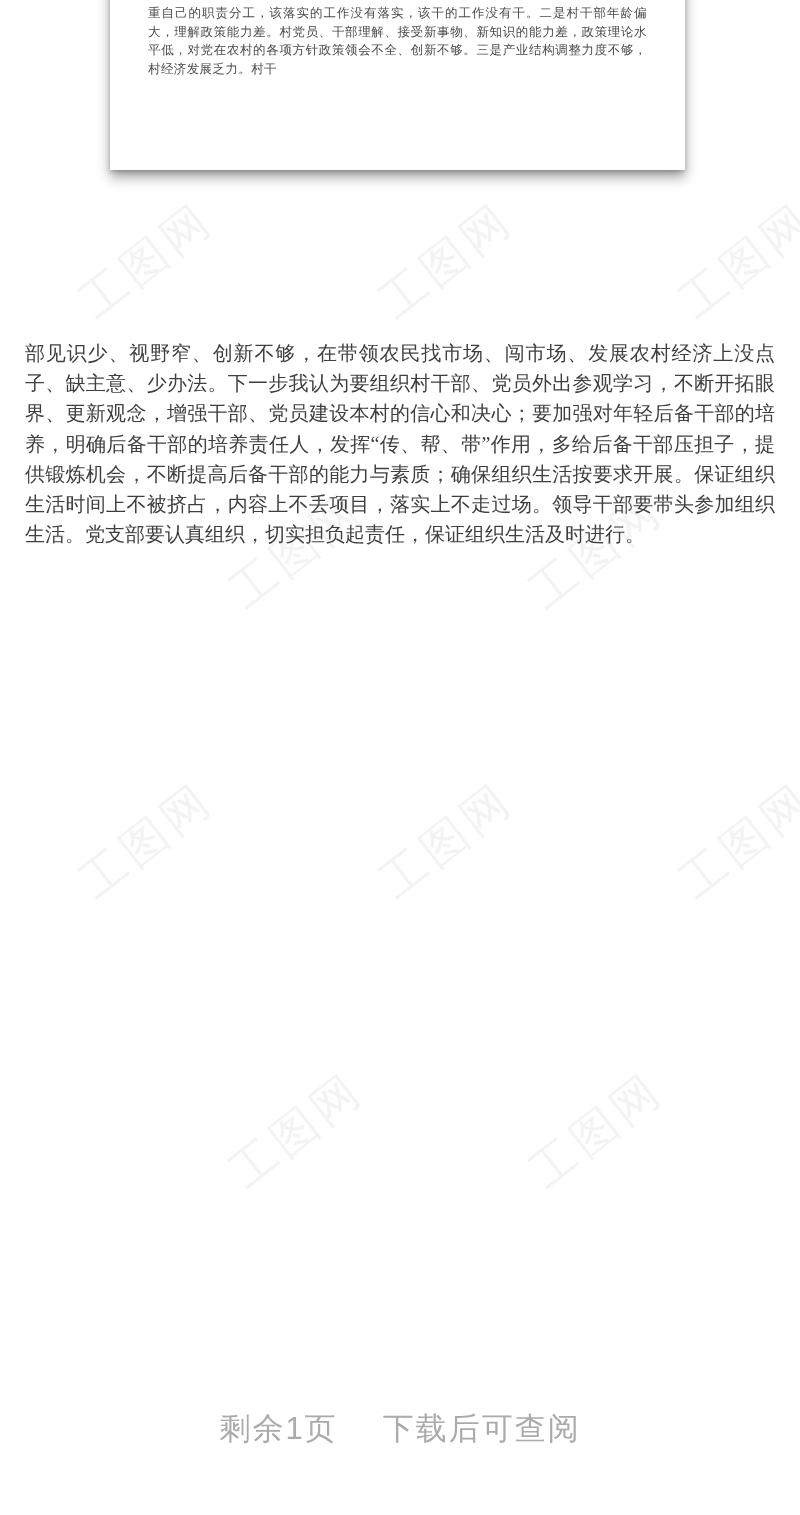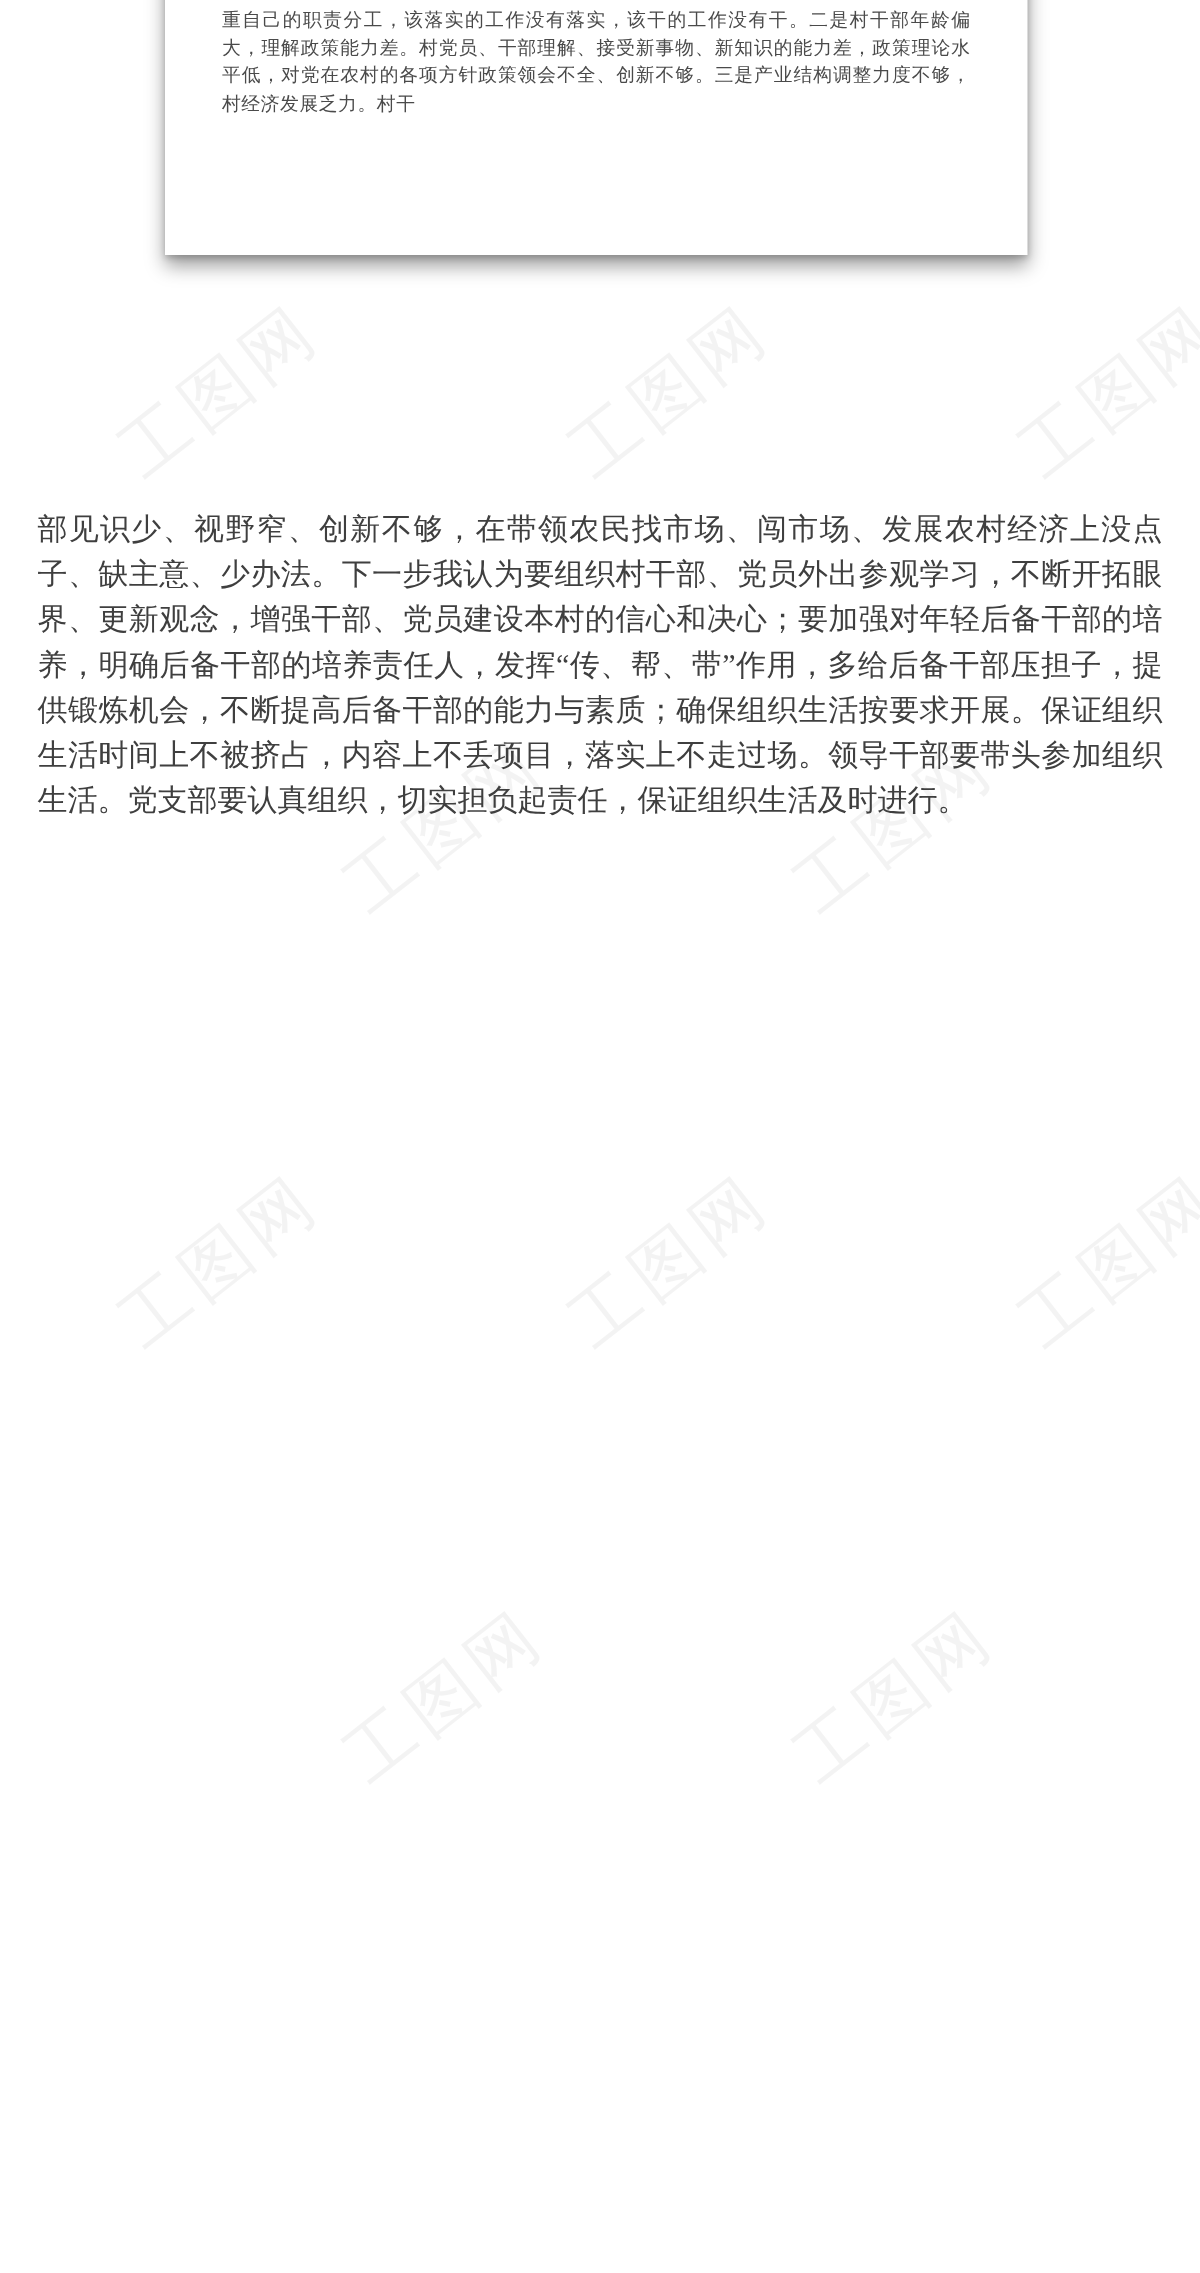--- a/index.html
+++ b/index.html
@@ -95,14 +95,17 @@
     </div>
 
   <div class="preview-card">
     <div class="card-text">重自己的职责分工，该落实的工作没有落实，该干的工作没有干。二是村干部年龄偏大，理解政策能力差。村党员、干部理解、接受新事物、新知识的能力差，政策理论水平低，对党在农村的各项方针政策领会不全、创新不够。三是产业结构调整力度不够，村经济发展乏力。村干</div>
   </div>
 
   <div class="doc-content" id="paragraphs">
       <p class="para">部见识少、视野窄、创新不够，在带领农民找市场、闯市场、发展农村经济上没点子、缺主意、少办法。下一步我认为要组织村干部、党员外出参观学习，不断开拓眼界、更新观念，增强干部、党员建设本村的信心和决心；要加强对年轻后备干部的培养，明确后备干部的培养责任人，发挥“传、帮、带”作用，多给后备干部压担子，提供锻炼机会，不断提高后备干部的能力与素质；确保组织生活按要求开展。保证组织生活时间上不被挤占，内容上不丢项目，落实上不走过场。领导干部要带头参加组织生活。党支部要认真组织，切实担负起责任，保证组织生活及时进行。</p>
     </div>
 
+  <div class="footer-banner" style="color: rgb(171, 171, 171);">
+    <span class="remaining">剩余1页</span><span>下载后可查阅</span>
+  </div>
 
 </div>
 
 </body></html>

